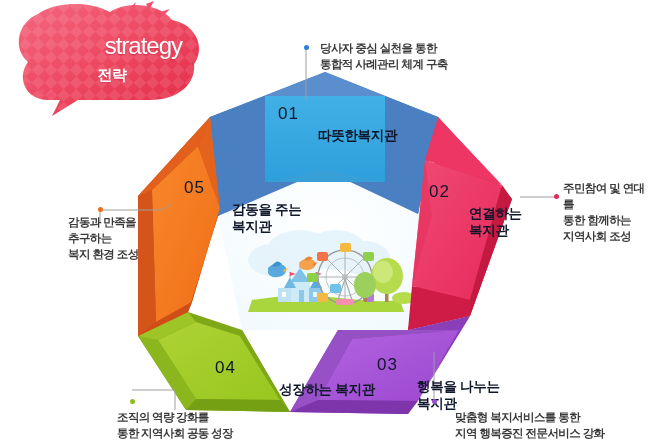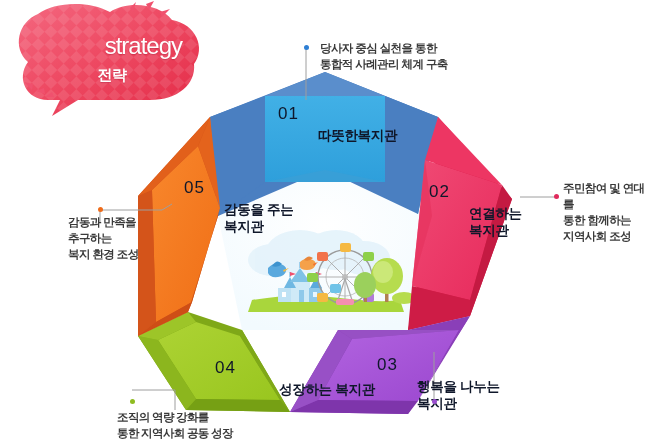--- a/index.html
+++ b/index.html
@@ -268,29 +268,31 @@
 복지관</div>
   </div>
 
   <div class="seg-label" style="left:215px;top:358px;">
     <div class="seg-num">04</div>
     <div class="seg-name" style="white-space:pre-line;margin-left:24px;">성장하는 복지관</div>
   </div>
 
   <div class="seg-label" style="left:184px;top:178px;">
     <div class="seg-num">05</div>
-    <div class="seg-name" style="white-space:pre-line;">감동을 주는
+    <div class="seg-name" style="white-space:pre-line;margin-left:8px;">감동을 주는
 복지관</div>
   </div>
 
   <div class="caption cap-right" style="left:320px;top:40px;">당사자 중심 실천을 통한
 통합적 사례관리 체계 구축</div>
   <div class="caption cap-right" style="left:563px;top:180px;">주민참여 및 연대를
 통한 함께하는
 지역사회 조성</div>
+  <div class="caption cap-right" style="left:455px;top:409px;">맞춤형 복지서비스를 통한
+지역 행복증진 전문서비스 강화</div>
   <div class="caption cap-left" style="left:117px;top:409px;font-family:Liberation Serif, serif;">조직의 역량 강화를
 통한 지역사회 공동 성장</div>
   <div class="caption cap-left" style="left:68px;top:214px;">감동과 만족을
 추구하는
 복지 환경 조성</div>
 
   <div class="dot" style="left:304px;top:45px;background:#2E7FD4;"></div>
   <div class="dot" style="left:554px;top:194px;background:#E02A5C;"></div>
   <div class="dot" style="left:432px;top:399px;background:#9B4FD0;"></div>
   <div class="dot" style="left:130px;top:399px;background:#8FBC20;"></div>

